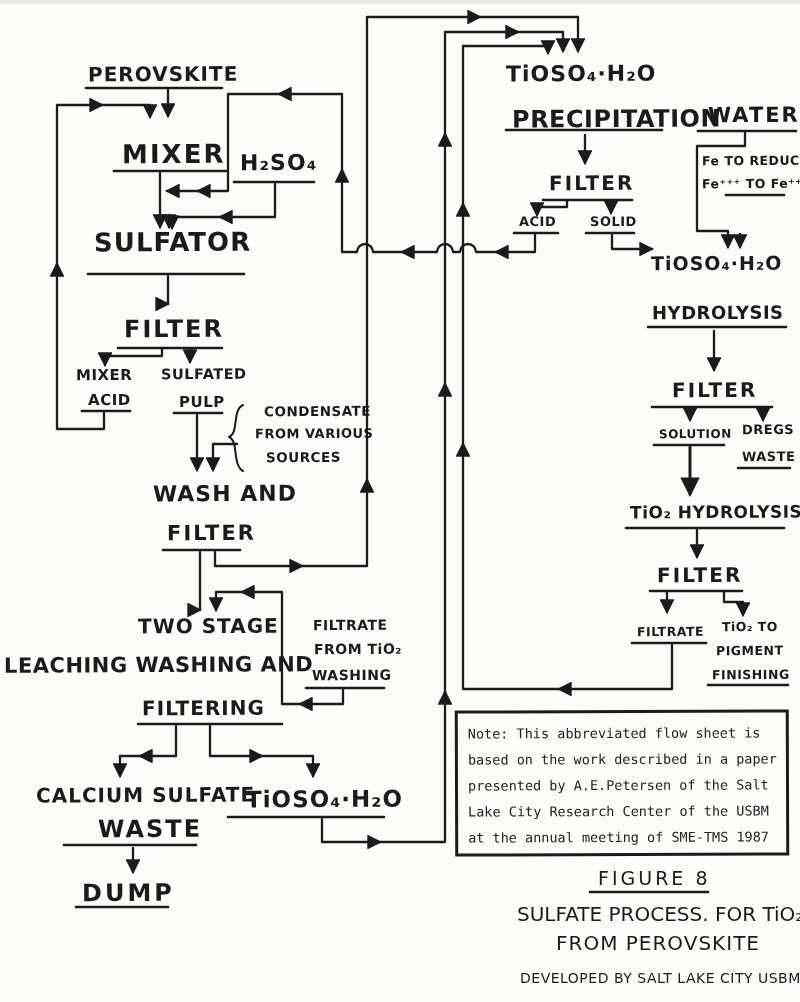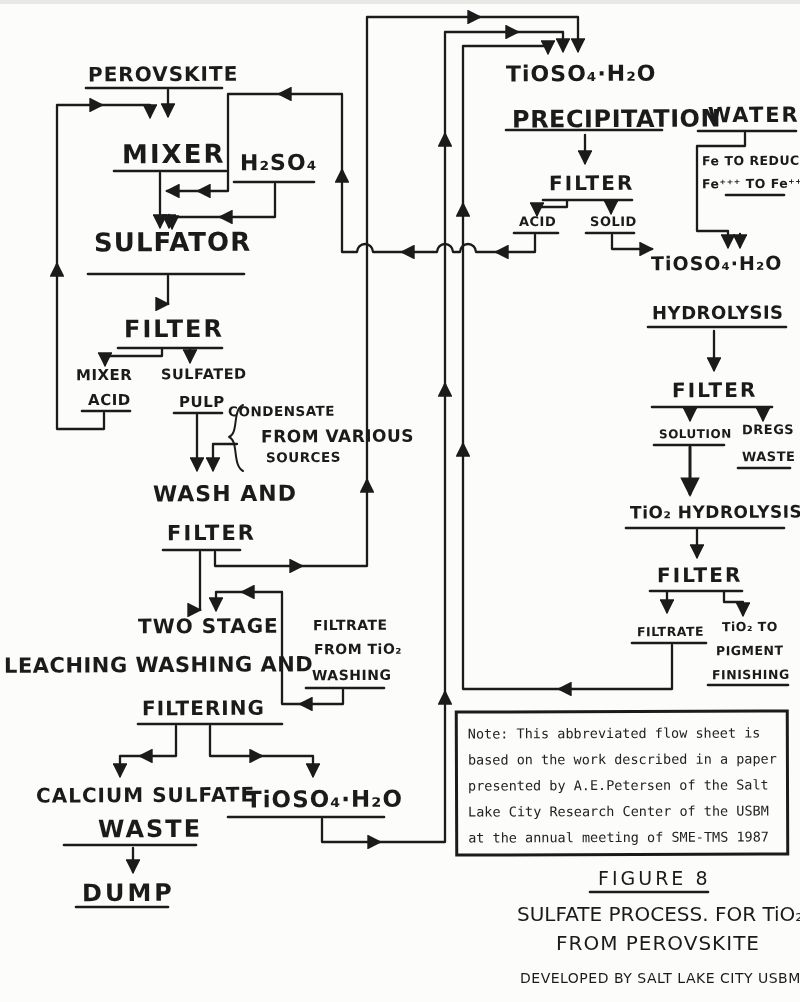--- a/index.html
+++ b/index.html
@@ -161,22 +161,22 @@
   <div class="lbl" style="left:122px;top:136px;font-size:26px;letter-spacing:2px">MIXER</div>
   <div class="lbl" style="left:240px;top:147px;font-size:22px">H₂SO₄</div>
   <div class="lbl" style="left:94px;top:224px;font-size:26px">SULFATOR</div>
   <div class="lbl" style="left:124px;top:312px;font-size:24px;letter-spacing:2px">FILTER</div>
 
   <div class="lbl sm" style="left:76px;top:363px;font-size:15px">MIXER</div>
   <div class="lbl sm" style="left:88px;top:388px;font-size:15px">ACID</div>
   <div class="lbl sm" style="left:161px;top:362px;font-size:14.5px">SULFATED</div>
   <div class="lbl sm" style="left:179px;top:390px;font-size:15px">PULP</div>
 
-  <div class="lbl sm" style="left:228px;top:400px;font-size:13.5px">CONDENSATE</div>
-  <div class="lbl sm" style="left:261px;top:423px;font-size:17px">FROM VARIOUS</div>
+  <div class="lbl sm" style="left:264px;top:400px;font-size:13.5px">CONDENSATE</div>
+  <div class="lbl sm" style="left:255px;top:423px;font-size:13px">FROM VARIOUS</div>
   <div class="lbl sm" style="left:266px;top:446px;font-size:13.5px">SOURCES</div>
 
   <div class="lbl" style="left:153px;top:478px;font-size:22px">WASH AND</div>
   <div class="lbl" style="left:167px;top:518px;font-size:21px;letter-spacing:2px">FILTER</div>
 
   <div class="lbl" style="left:138px;top:611px;font-size:20px">TWO STAGE</div>
   <div class="lbl sm" style="left:4px;top:650px;font-size:21px">LEACHING WASHING AND</div>
   <div class="lbl" style="left:142px;top:693px;font-size:20px">FILTERING</div>
 
   <div class="lbl sm" style="left:313px;top:614px;font-size:14px">FILTRATE</div>

